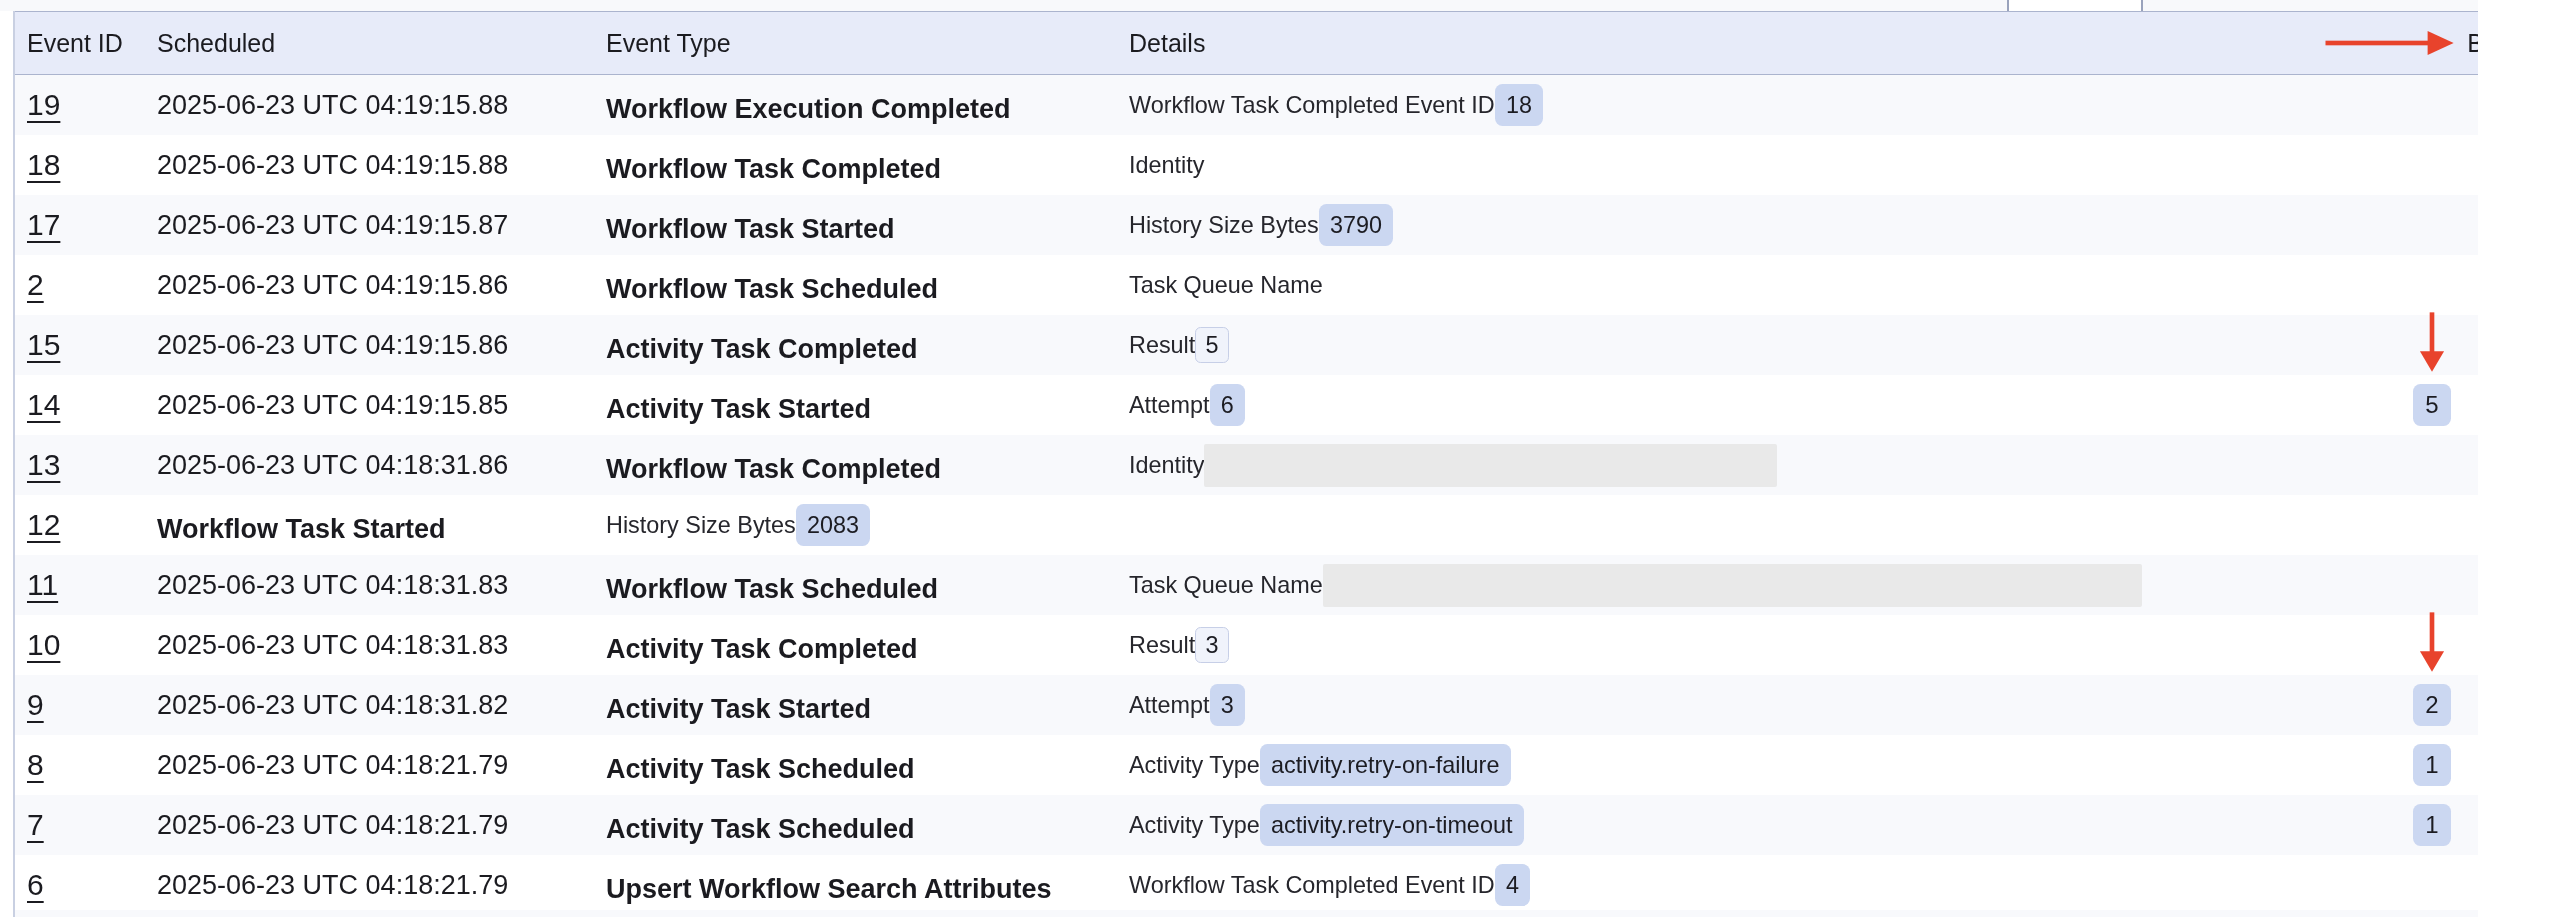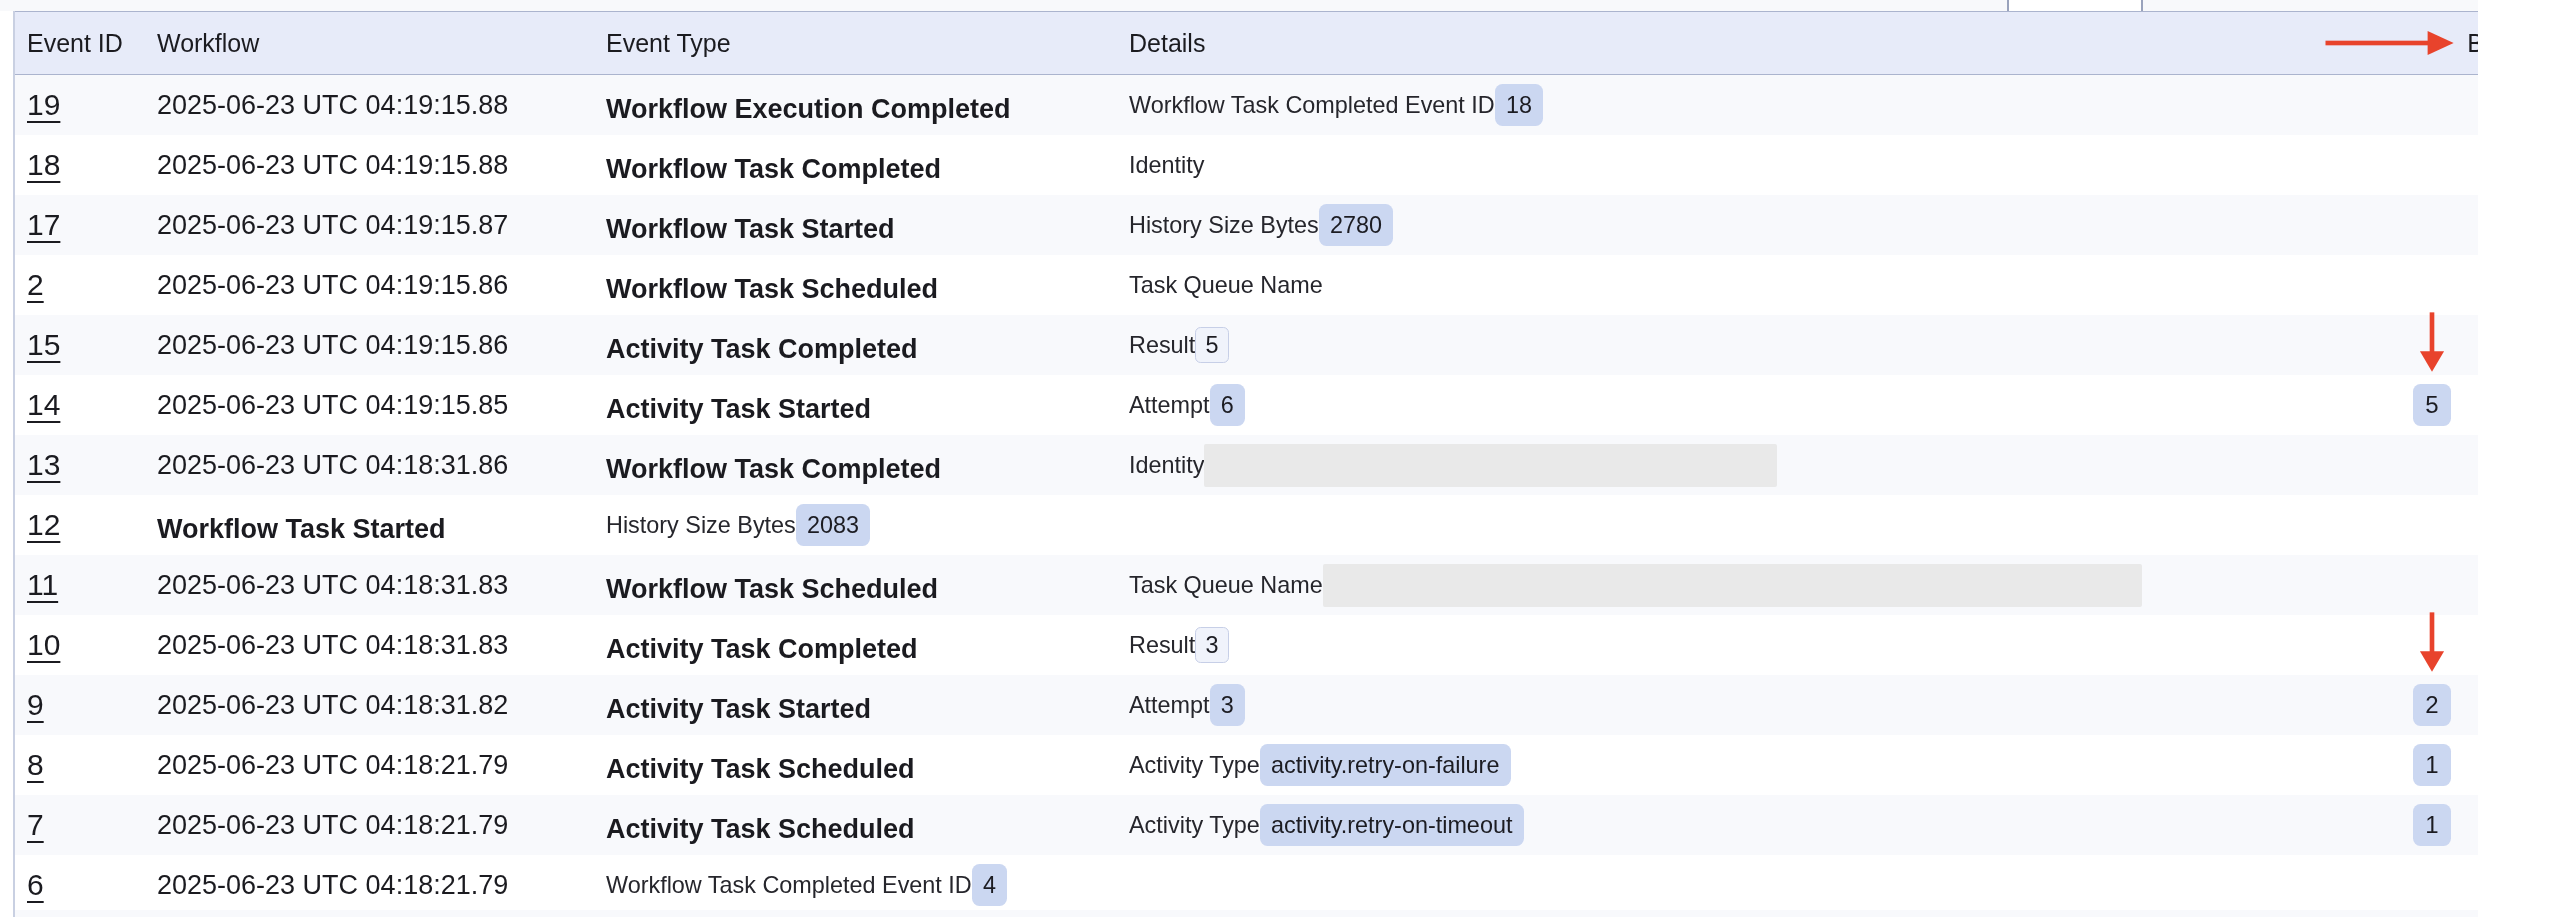--- a/index.html
+++ b/index.html
@@ -85,21 +85,21 @@
 <body>
 
 <div class="screen" style="--header-bg: #E7EBF9; --row-alt: #F8F9FC; --strip: #F8F9FB; --border-strong: #ABB4CE; --frame-left: #C9D0E2; --frame-right: #E2E5EE; --badge: #CBD7F1; --badge-outline-bg: #F0F3FB; --badge-outline-border: #C7CFE7; --redact: #E9E9E9; --red: #E8432C; --ink: #1B1B20; --thumb: #BEBEBE; --rightline: #A9B4D8; --notch-border: #9AA3BC;">
 
   <div class="top-strip"></div>
   <div class="notch"></div>
 
   <div class="table-frame">
     <div class="thead">
       <div class="th th-id">Event ID</div>
-      <div class="th">Workflow</div>
+      <div class="th">Scheduled</div>
       <div class="th">Event Type</div>
       <div class="th">Details</div>
       <div class="th th-billable">
         <span>
           <svg width="131" height="26" viewBox="0 0 140 28">
             <rect x="0" y="11.5" width="112" height="5" fill="#E8432C"></rect>
             <polygon points="110,1 138,14 110,27" fill="#E8432C"></polygon>
           </svg>
         </span>
         <span>Billable Actions</span>
@@ -124,21 +124,21 @@
             <span class="detail-label">Identity</span>
           </div>
           <div class="cell-billable"></div>
         </div>
         <div class="row alt">
           <div class="cell-id"><a>17</a></div>
           <div class="cell-ts">2025-06-23 UTC 04:19:15.87</div>
           <div class="cell-type">Workflow Task Started</div>
           <div class="cell-details">
             <span class="detail-label">History Size Bytes</span>
-            <span class="badge">2780</span>
+            <span class="badge">3790</span>
           </div>
           <div class="cell-billable"></div>
         </div>
         <div class="row">
           <div class="cell-id"><a>2</a></div>
           <div class="cell-ts">2025-06-23 UTC 04:19:15.86</div>
           <div class="cell-type">Workflow Task Scheduled</div>
           <div class="cell-details">
             <span class="detail-label">Task Queue Name</span>
           </div>
@@ -251,20 +251,21 @@
             <span class="detail-label">Activity Type</span>
             <span class="badge">activity.retry-on-timeout</span>
           </div>
           <div class="cell-billable">
             <span class="b-badge">1</span>
           </div>
         </div>
         <div class="row">
           <div class="cell-id"><a>6</a></div>
           <div class="cell-ts">2025-06-23 UTC 04:18:21.79</div>
+          <div class="cell-type">Upsert Workflow Search Attributes</div>
           <div class="cell-details">
             <span class="detail-label">Workflow Task Completed Event ID</span>
             <span class="badge">4</span>
           </div>
           <div class="cell-billable"></div>
         </div>
       </div>
     <div class="next-row-partial"></div>
   </div>
 

